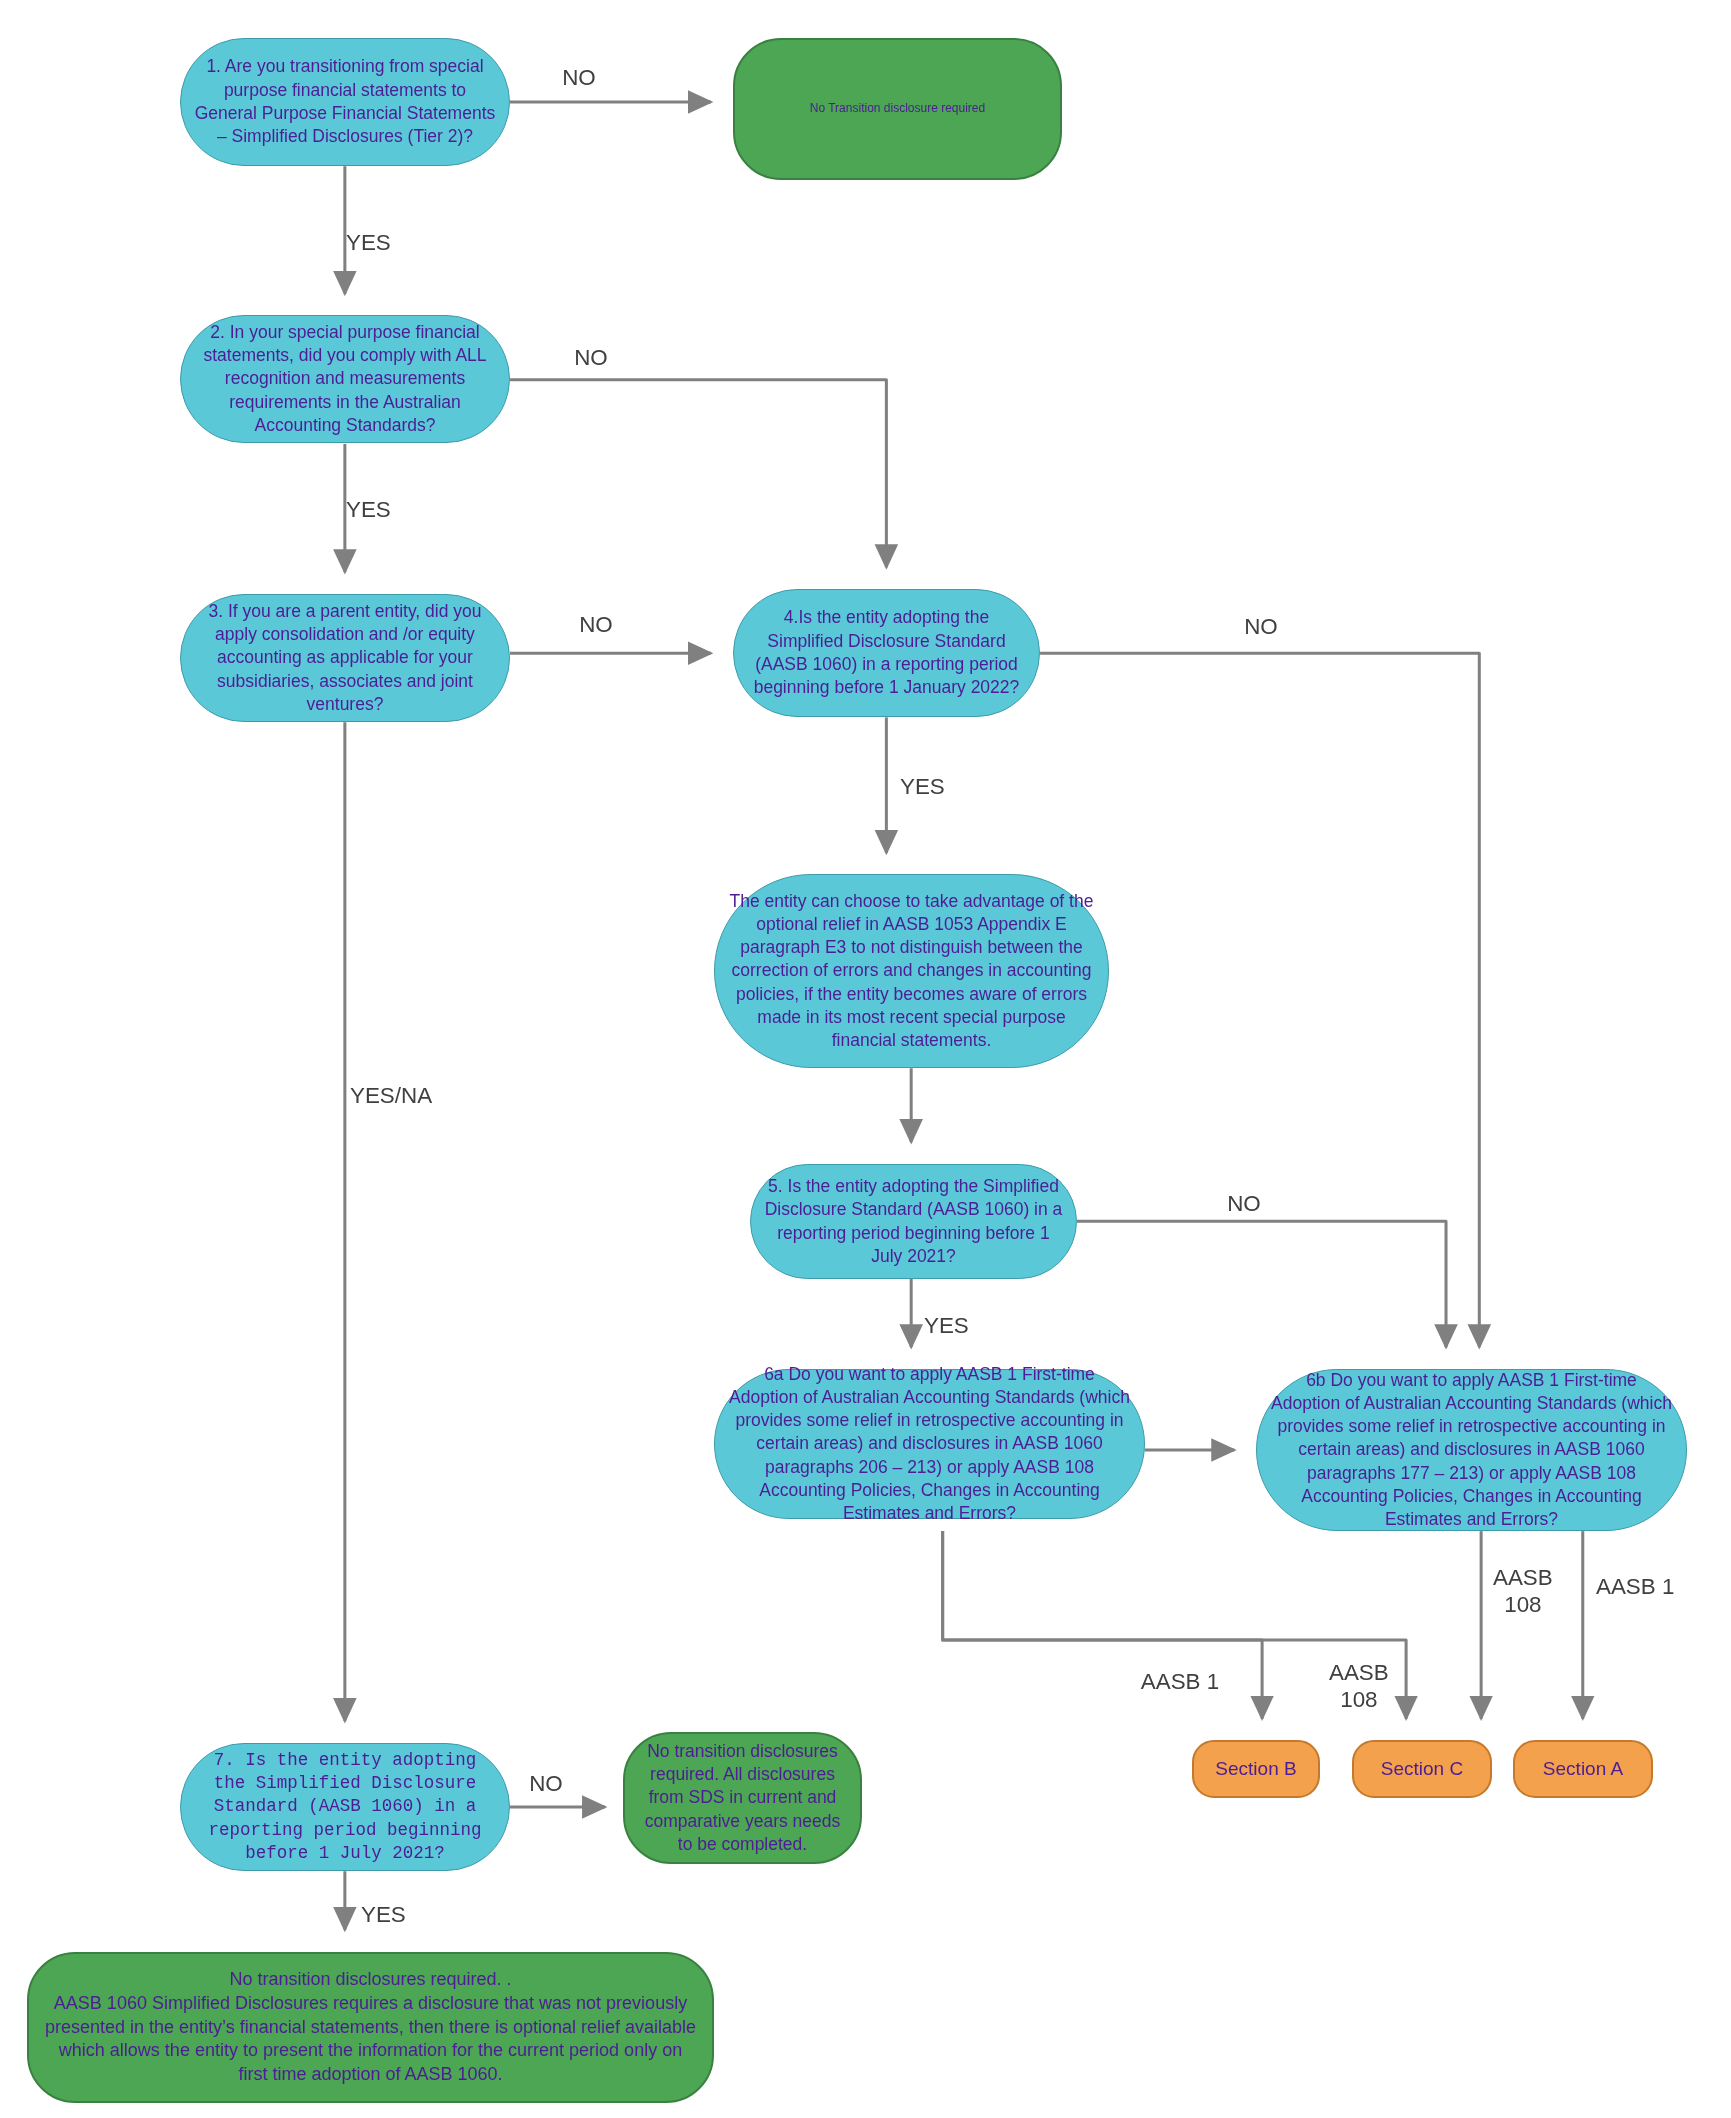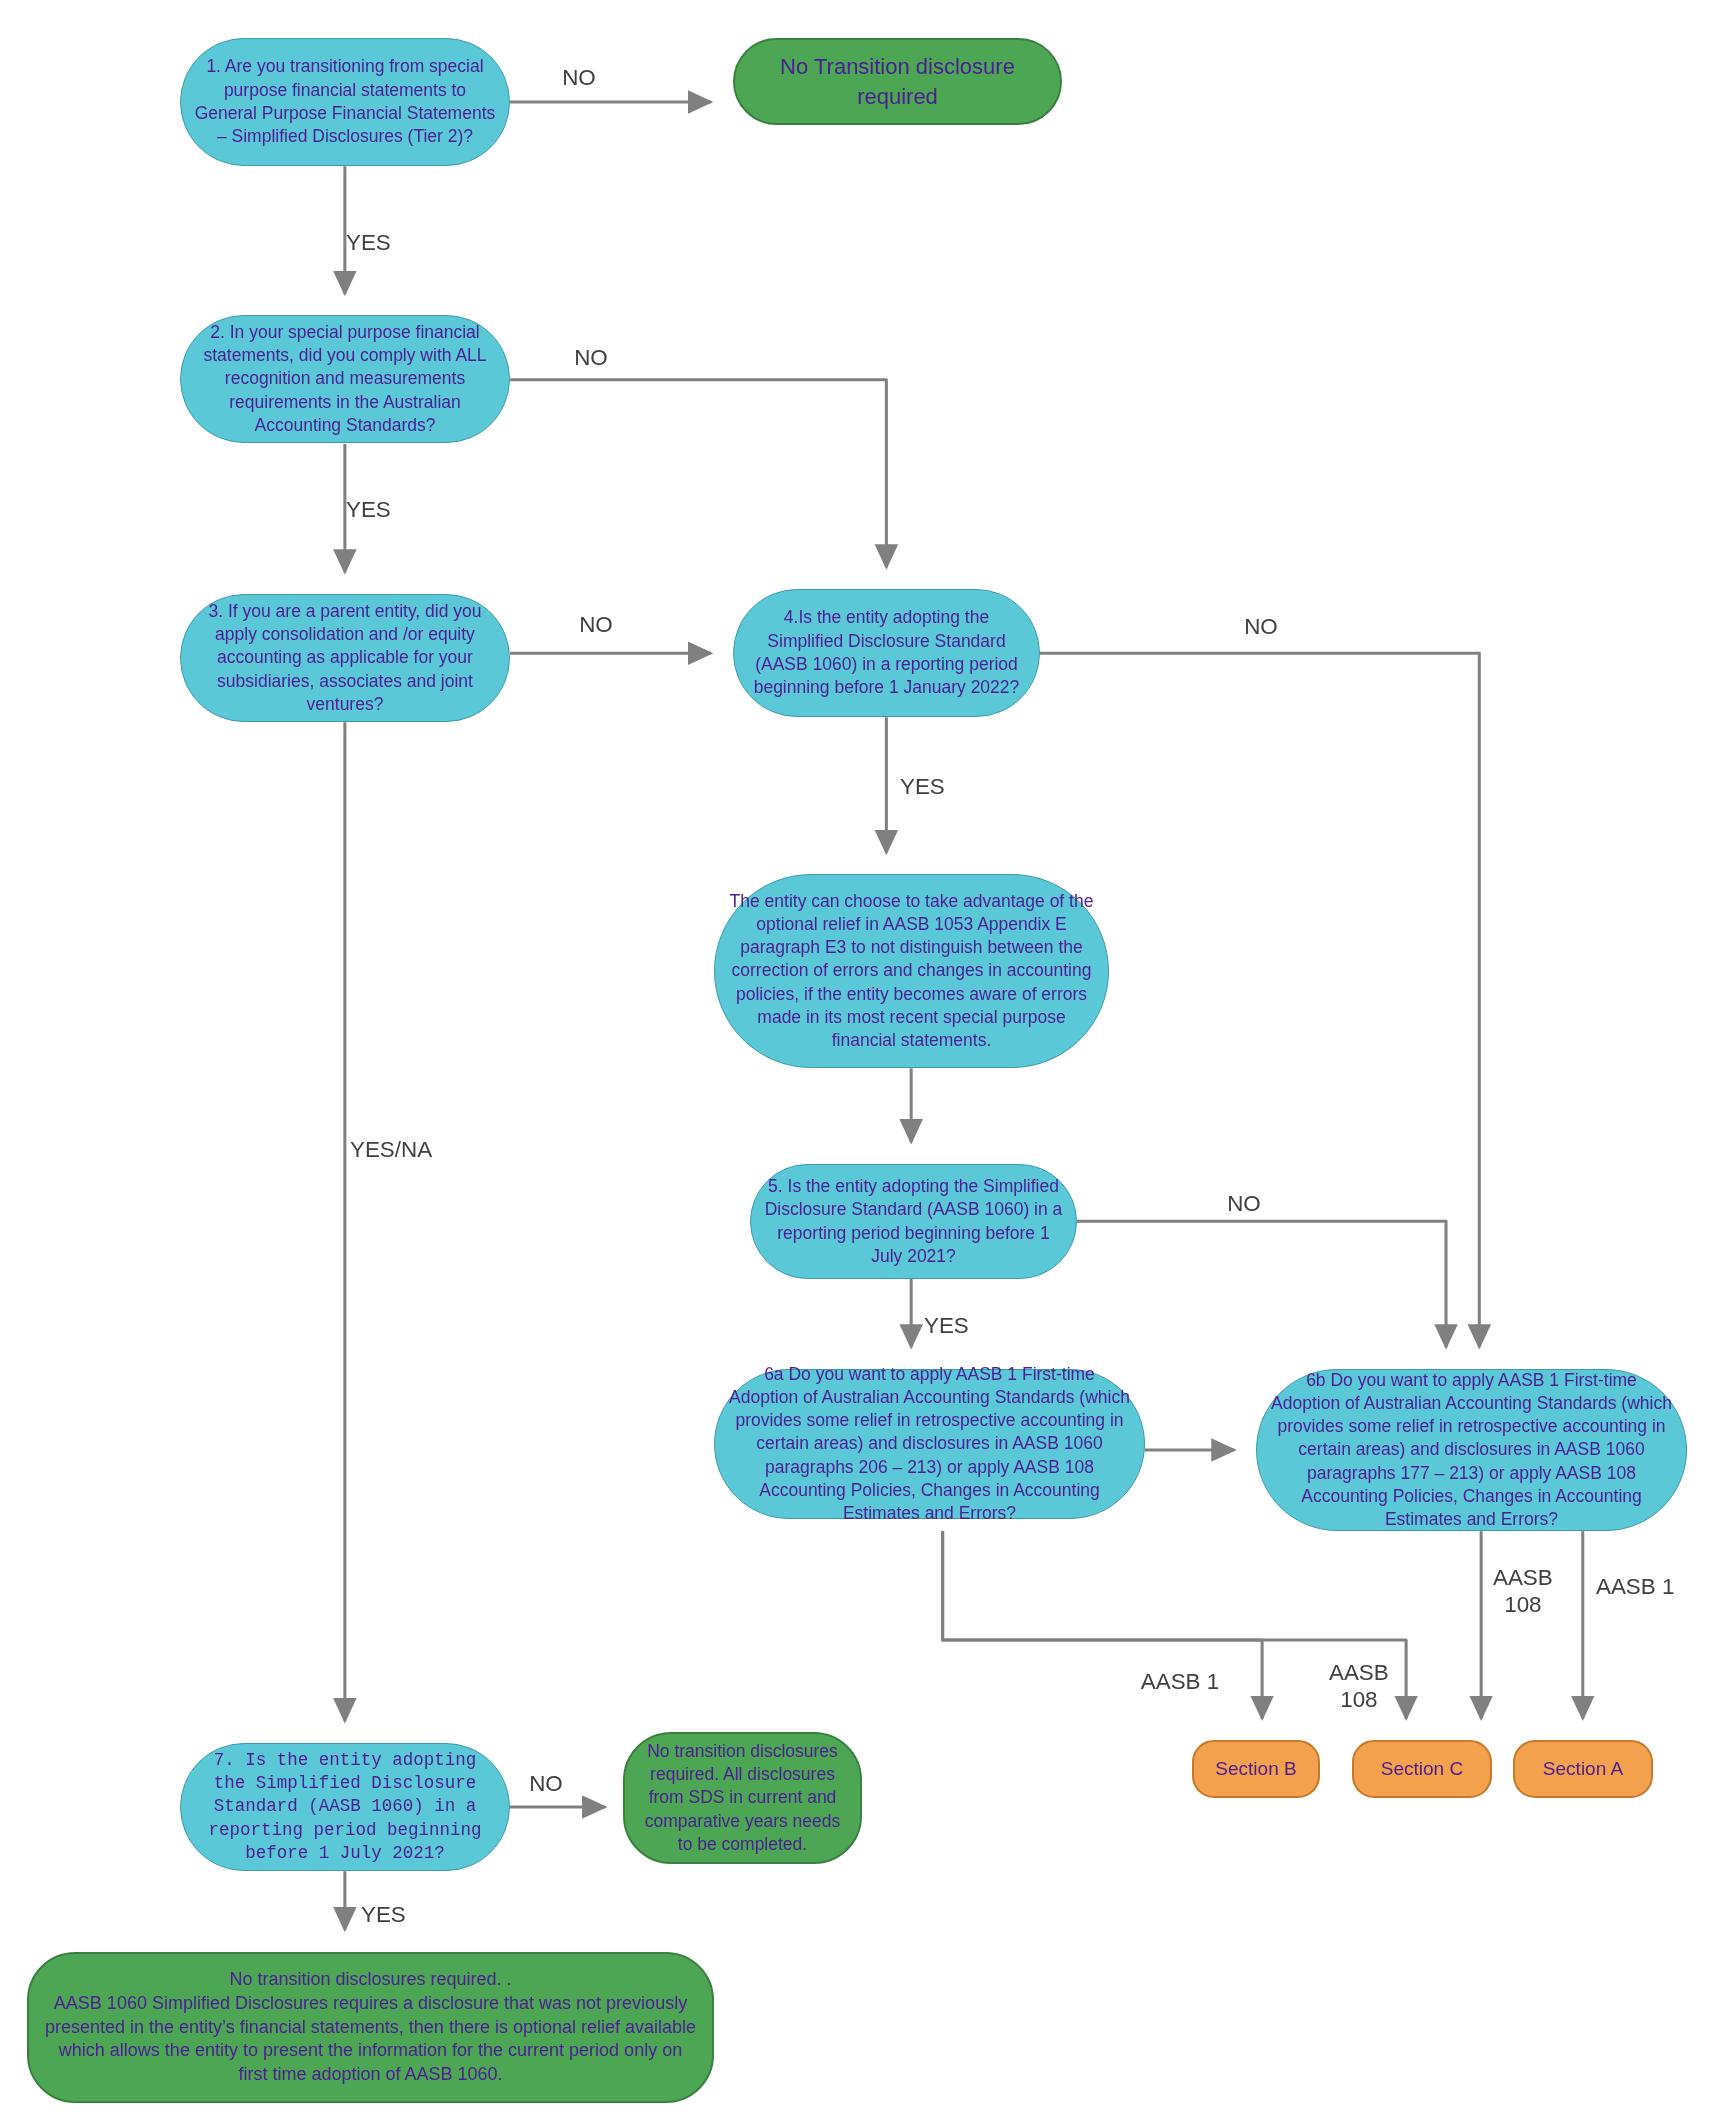--- a/index.html
+++ b/index.html
@@ -90,21 +90,21 @@
         <path d="M 2616 2530 L 2616 2840" marker-end="url(#arrowhead)"></path>
         <path d="M 843 2986 L 1000 2986" marker-end="url(#arrowhead)"></path>
         <path d="M 570 3092 L 570 3189" marker-end="url(#arrowhead)"></path>
       </g>
   </svg>
 
   <div id="node-layer">
       <div class="node node-decision" style="left: 180px; top: 38px; width: 330px; height: 128px; font-size: 17.5px;">
         <span style="white-space: pre-line;">1. Are you transitioning from special purpose financial statements to General Purpose Financial Statements – Simplified Disclosures (Tier 2)?</span>
       </div>
-      <div class="node node-terminal" style="left: 733px; top: 38px; width: 329px; height: 87px; font-size: 22px;">
+      <div class="node node-terminal" style="left: 733px; top: 38px; width: 329px; height: 142px; font-size: 12px;">
         <span style="white-space: pre-line;">No Transition disclosure required</span>
       </div>
       <div class="node node-decision" style="left: 180px; top: 315px; width: 330px; height: 128px; font-size: 17.5px;">
         <span style="white-space: pre-line;">2. In your special purpose financial statements, did you comply with ALL recognition and measurements requirements in the Australian Accounting Standards?</span>
       </div>
       <div class="node node-decision" style="left: 180px; top: 594px; width: 330px; height: 128px; font-size: 17.5px;">
         <span style="white-space: pre-line;">3. If you are a parent entity, did you apply consolidation and /or equity accounting as applicable for your subsidiaries, associates and joint ventures?</span>
       </div>
       <div class="node node-decision" style="left: 733px; top: 589px; width: 307px; height: 128px; font-size: 17.5px;">
         <span style="white-space: pre-line;">4.Is the entity adopting the Simplified Disclosure Standard (AASB 1060) in a reporting period beginning before 1 January 2022?</span>
@@ -140,21 +140,21 @@
       <div class="node node-section" style="left: 1513px; top: 1740px; width: 140px; height: 58px; font-size: 19px;">
         <span style="white-space: pre-line;">Section A</span>
       </div>
     </div>
   <div id="label-layer">
       <div class="edge-label" style="left: 579px; top: 64px; transform: translateX(-50%);">NO</div>
       <div class="edge-label" style="left: 346px; top: 229px;">YES</div>
       <div class="edge-label" style="left: 591px; top: 344px; transform: translateX(-50%);">NO</div>
       <div class="edge-label" style="left: 346px; top: 496px;">YES</div>
       <div class="edge-label" style="left: 596px; top: 611px; transform: translateX(-50%);">NO</div>
-      <div class="edge-label" style="left: 350px; top: 1136px;">YES/NA</div>
+      <div class="edge-label" style="left: 350px; top: 1082px;">YES/NA</div>
       <div class="edge-label" style="left: 1261px; top: 613px; transform: translateX(-50%);">NO</div>
       <div class="edge-label" style="left: 900px; top: 773px;">YES</div>
       <div class="edge-label" style="left: 1244px; top: 1190px; transform: translateX(-50%);">NO</div>
       <div class="edge-label" style="left: 924px; top: 1312px;">YES</div>
       <div class="edge-label" style="left: 1493px; top: 1564px;">AASB
 108</div>
       <div class="edge-label" style="left: 1596px; top: 1573px;">AASB 1</div>
       <div class="edge-label" style="left: 1180px; top: 1668px; transform: translateX(-50%);">AASB 1</div>
       <div class="edge-label" style="left: 1329px; top: 1659px;">AASB
 108</div>

